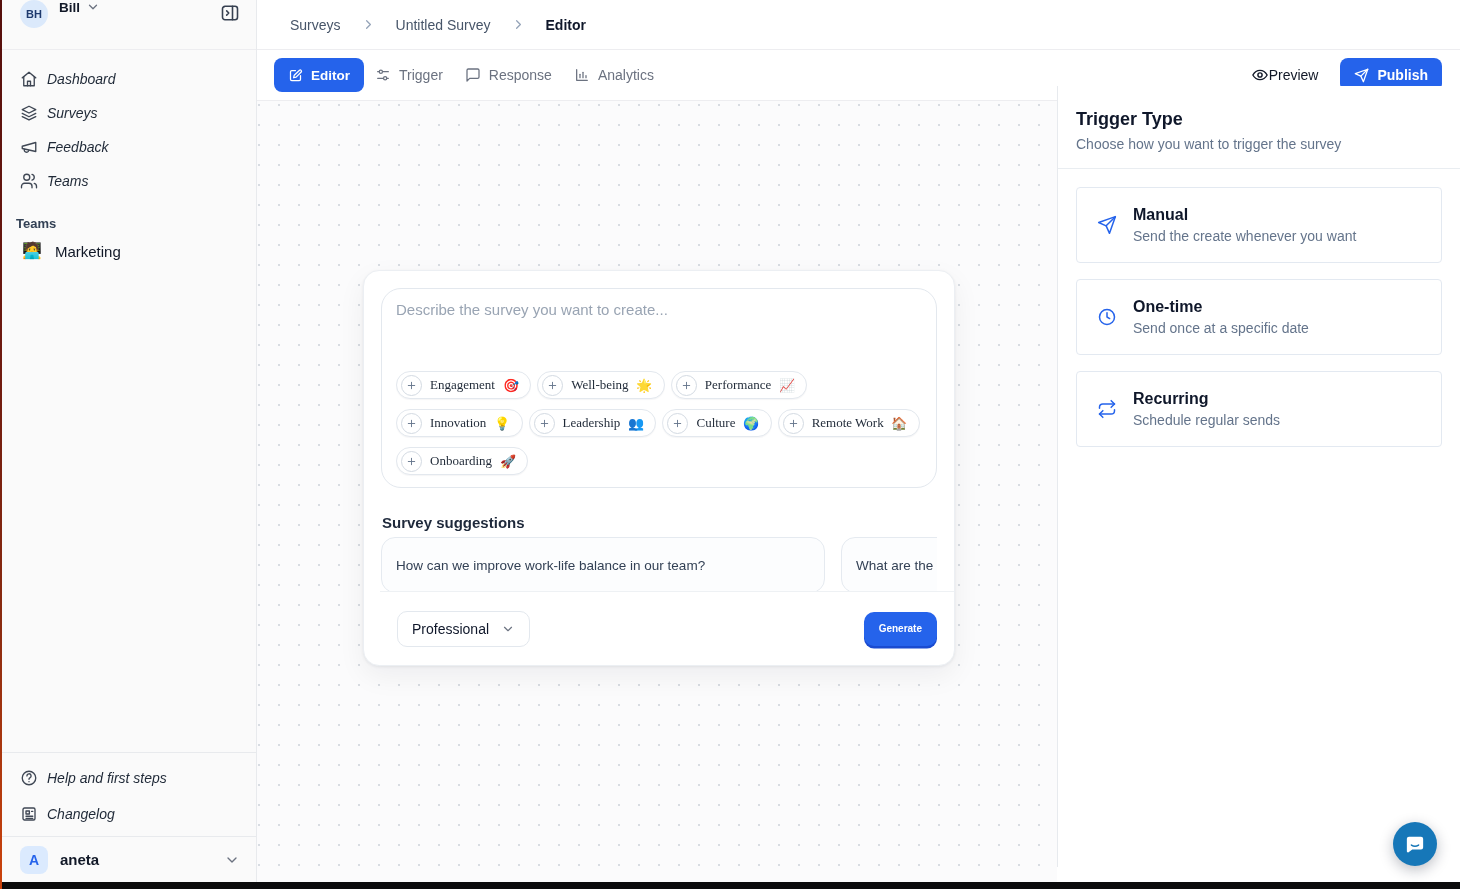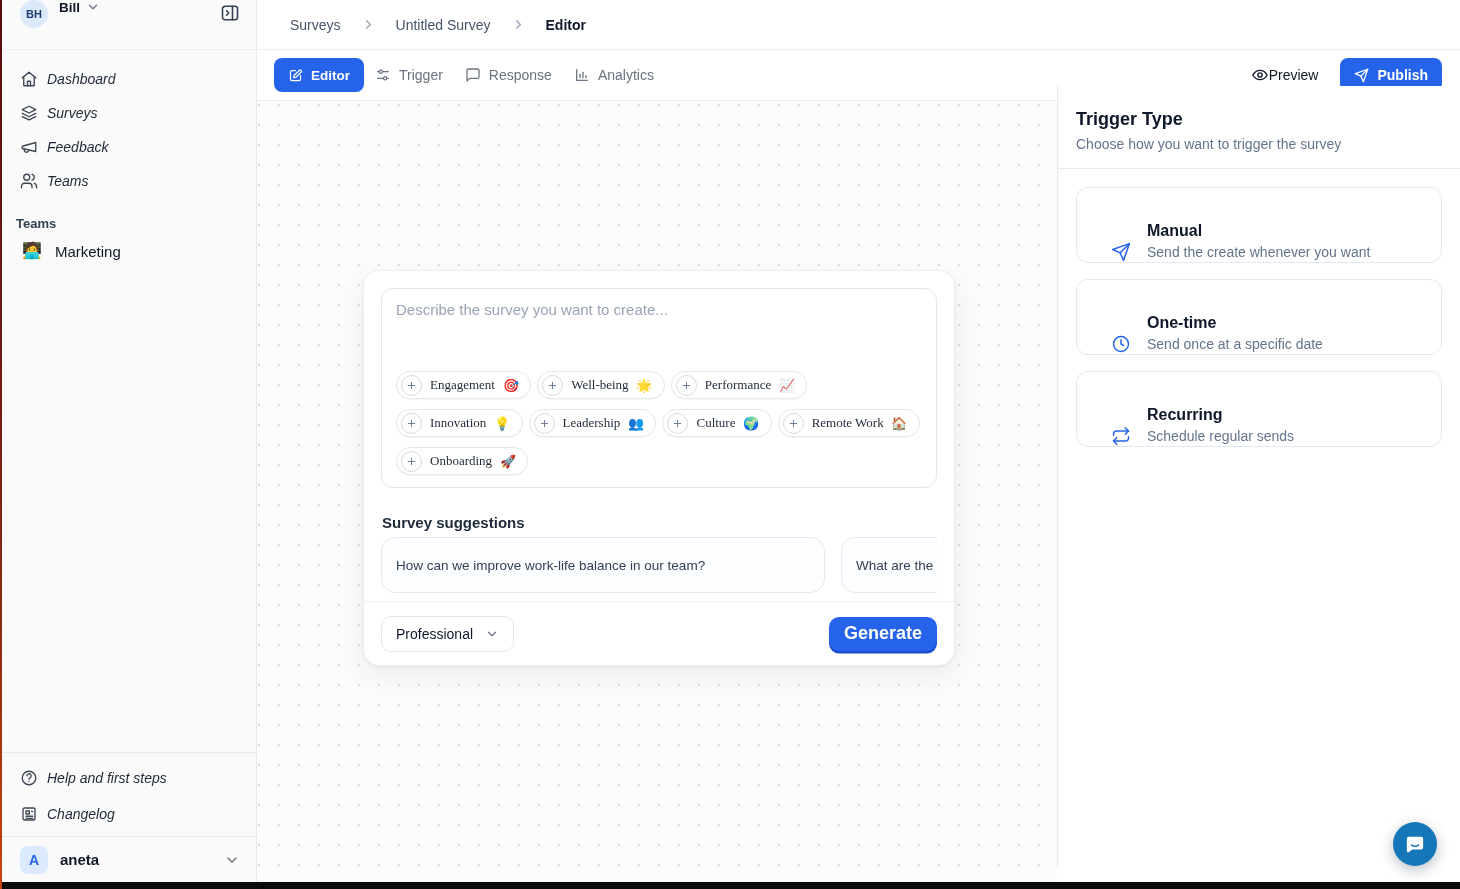--- a/index.html
+++ b/index.html
@@ -65,58 +65,58 @@
   
   .canvas { position:absolute; left:257px; top:101px; width:800px; height:781px;
     background-color:#fbfbfc;
     background-image:radial-gradient(circle,#d8dce2 1px, transparent 1.4px);
     background-size:20px 20px; background-position:12px 14px; }
 
   .composer-card { position:absolute; left:106px; top:169px; width:592px; height:396px;
     background:#fff; border:1px solid #eceff3; border-radius:16px;
     box-shadow:0 1px 3px rgba(16,24,40,.07), 0 10px 28px rgba(16,24,40,.06);
     display:flex; flex-direction:column; }
-  .input-box { margin:17px 17px 0; height:200px; flex:none; border:1px solid #e3e8ee; border-radius:12px;
+  .input-box { margin:17px 17px 0; height:200px; flex:none; border:1px solid #e3e8ee; border-radius:20px;
     background:#fff; display:flex; flex-direction:column; padding:12px 14px 12px; }
   .input-box textarea { border:none; outline:none; resize:none; height:50px; font-family:inherit;
     font-size:15px; color:#0f172a; background:transparent; }
   .input-box textarea::placeholder { color:#99a4b3; }
   .chips-wrap { margin-top:auto; display:flex; flex-direction:column; gap:10px; }
   .chip-row { display:flex; gap:6px;font-family:Liberation Serif, serif; }
   .chip { height:28px; display:flex; align-items:center; gap:8px; padding:0 11px 0 4px;
     background:#fff; border:1px solid #e3e8ee; border-radius:999px; box-shadow:0 1px 1px rgba(15,23,42,.04); }
   .chip-plus { width:21px; height:21px; border-radius:50%; border:1px solid #d3dae2; color:#64748b;
     display:flex; align-items:center; justify-content:center; flex:none; }
   .chip-label { font-size:13px; color:#1f2937; white-space:nowrap; }
   .chip-emoji { font-size:13px; line-height:1; }
 
   .sug-title { margin:26px 18px 6px; font-size:15px; font-weight:600; color:#1e293b; }
   .sug-row { margin:0 17px; height:56px; overflow:hidden; display:flex; gap:16px; }
   .sug-card { flex:none; height:56px; border:1px solid #e5eaf0; border-radius:14px; background:#fcfdfe;
     padding:10px 14px; font-size:13.5px; color:#334155; text-align:left; white-space:nowrap; overflow:hidden; }
   .sug-card.first { width:444px; }
   .sug-card.second { width:400px; }
 
-  .composer-footer { margin-top:auto; height:64px; flex:none; border-top:1px solid #eef1f4;
-    display:flex; align-items:center; justify-content:space-between; padding:0 17px; }
+  .composer-footer { margin-top:auto; height:74px; flex:none; border-top:1px solid #eef1f4;
+    display:flex; align-items:center; justify-content:space-between; padding:0 17px;margin-left:16px; }
   .tone-select { height:36px; display:flex; align-items:center; gap:12px; padding:0 14px;
     border:1px solid #e3e8ee; border-radius:10px; background:#fff; font-size:14px; color:#0f172a; }
   .tone-select .chev { color:#6b7280; }
   .generate-btn { height:34px; padding:0 15px; border-radius:10px; background:#2563eb; color:#fff;
-    font-size:18px; font-weight:600; box-shadow:0 2.5px 0 #1a4bd0; }
+    font-size:10px; font-weight:600; box-shadow:0 2.5px 0 #1a4bd0; }
 
   
   .panel { position:absolute; left:1057px; top:86px; width:403px; height:781px;
     background:#fff; border-left:1px solid #e7eaee; }
   .panel-header { padding:23px 18px 15px; border-bottom:1px solid #e9edf1; }
   .panel-title { font-size:18px; font-weight:700; color:#0f172a; line-height:20px; }
   .panel-subtitle { margin-top:7px; font-size:14px; color:#64748b; line-height:17px; }
   .trigger-list { padding:18px 18px 0; display:flex; flex-direction:column; gap:16px; }
-  .trigger-card { height:76px; border:1px solid #e3e9f1; border-radius:12px; background:#fff;
-    display:flex; align-items:flex-end; gap:16px; padding:0 34px; width:100%; text-align:left; }
+  .trigger-card { height:76px; border:1px solid #e3e9f1; border-radius:4px; background:#fff;
+    display:flex; align-items:center; gap:16px; padding:0 20px; width:100%; text-align:left; }
   .trigger-ic { color:#2563eb; flex:none; }
   .trigger-title { font-size:16px; font-weight:600; color:#0f172a; line-height:22px; }
   .trigger-desc { font-size:14px; color:#64748b; line-height:20px; }
 
   
   .chat-bubble { position:absolute; left:1393px; top:822px; width:44px; height:44px; border-radius:50%;
     background:#1677b8; display:flex; align-items:center; justify-content:center;
     box-shadow:0 4px 14px rgba(15,23,42,.28); z-index:70; }
 </style>
 </head>

